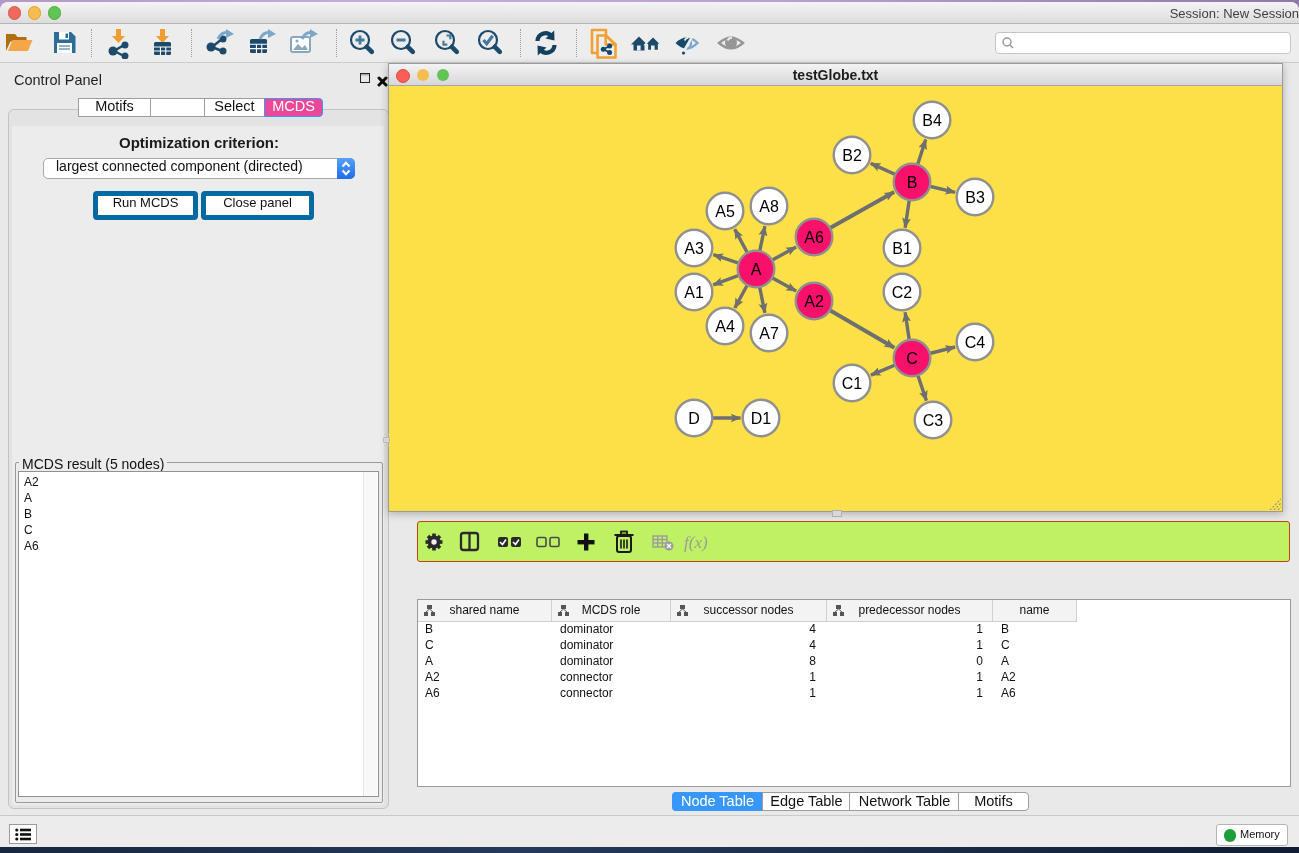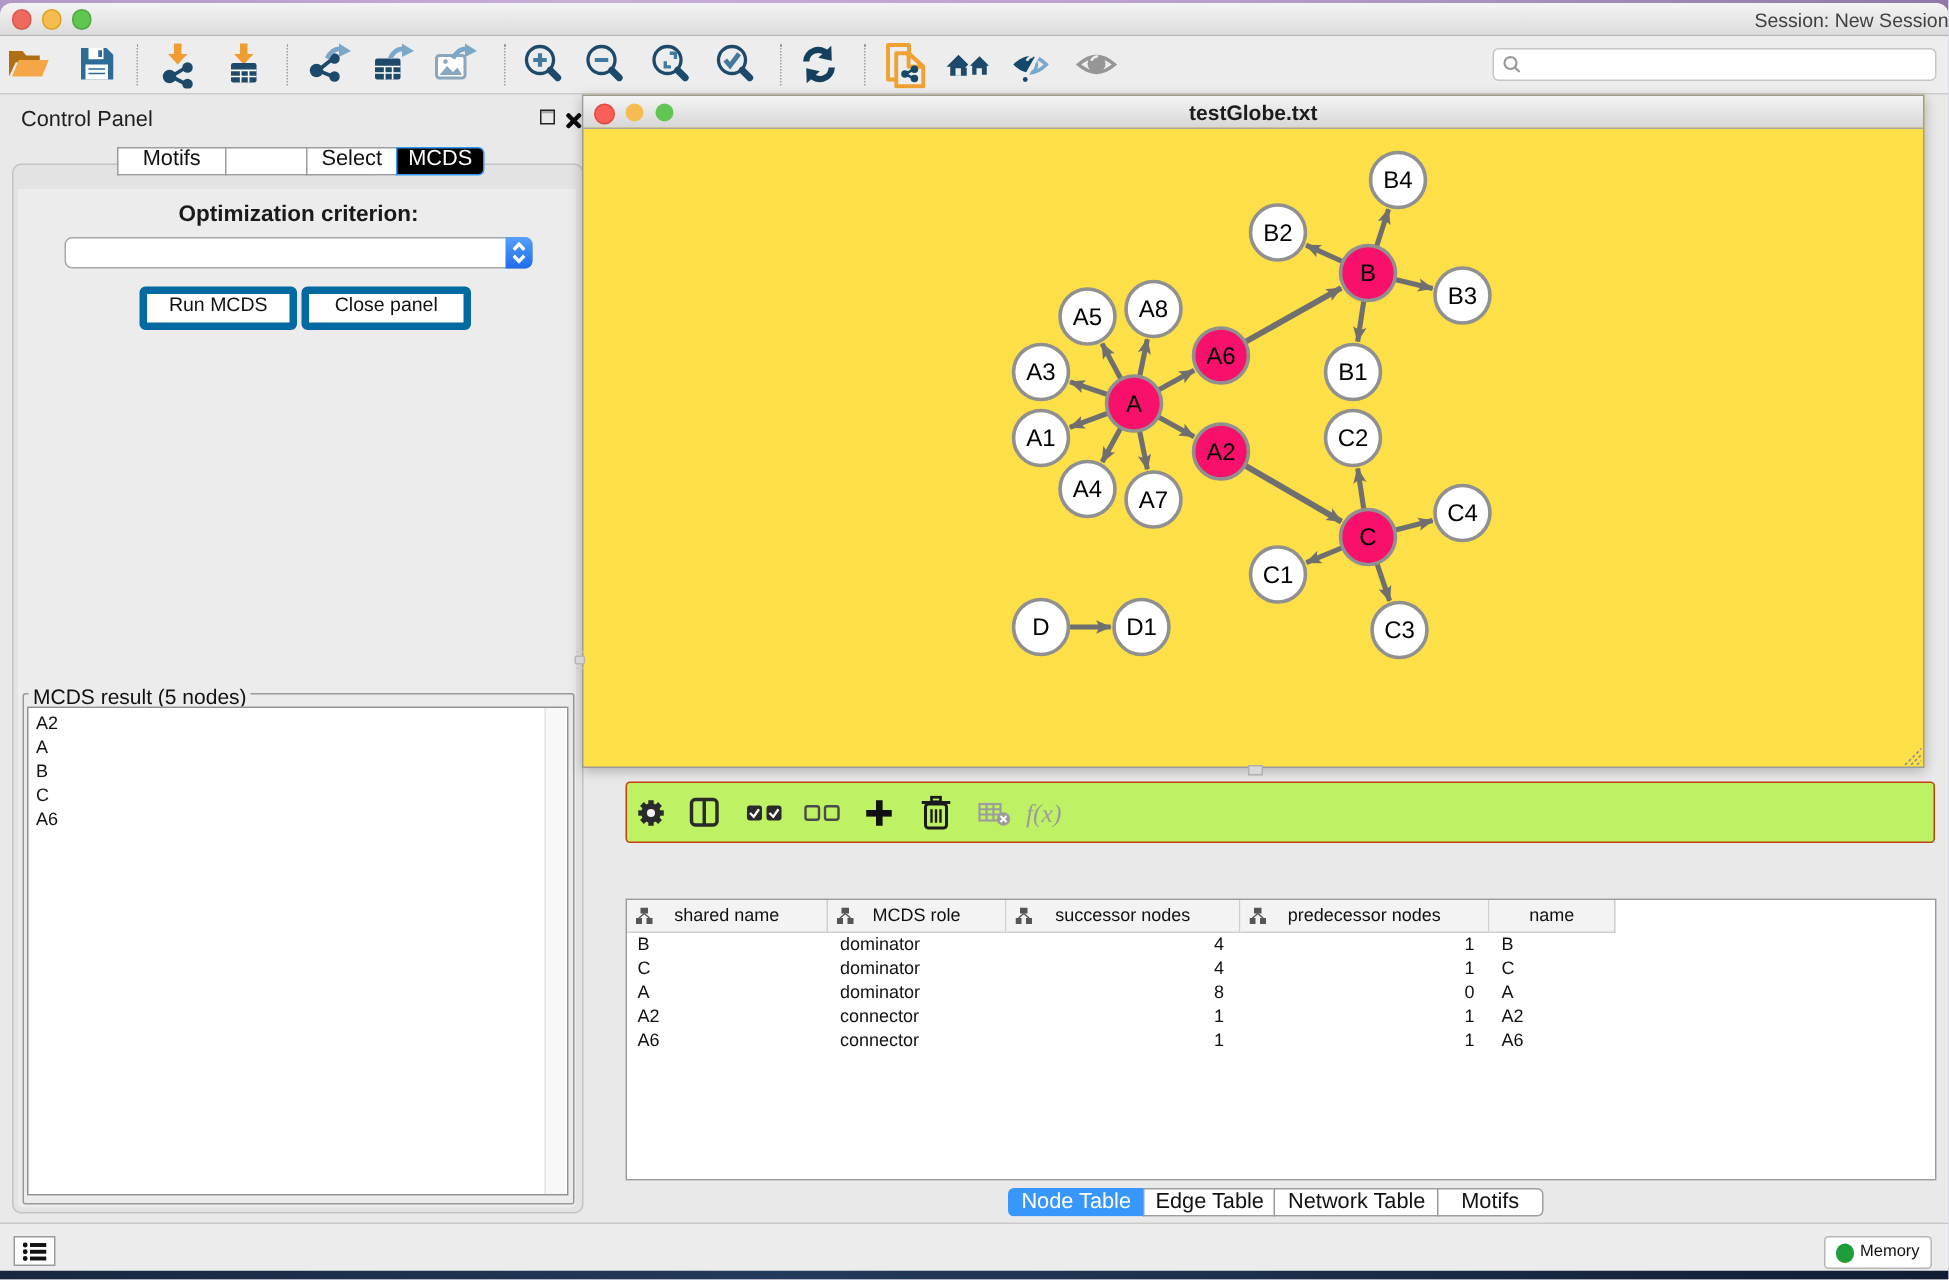--- a/index.html
+++ b/index.html
@@ -13,21 +13,21 @@
   .tbsep{position:absolute;top:5px;height:28px;width:0;border-left:1px dotted #9f9f9f;}
   .ticon{position:absolute;top:0;height:38px;display:flex;align-items:center;justify-content:center;}
   #searchbox{position:absolute;left:995px;top:30px;width:294px;height:20px;background:#fff;border:1px solid #c6c6c6;border-radius:4px;}
   
   #cp-title{position:absolute;left:14px;top:70px;font-size:14.5px;color:#1f1f1f;}
   #cp-float{position:absolute;left:360px;top:71px;width:8px;height:8px;border:1.6px solid #222;box-shadow:inset 0 1.5px 0 #aaa;}
   #cp-close{position:absolute;left:377px;top:71px;}
   #cp-panel{position:absolute;left:8px;top:106.5px;width:379px;height:698px;background:#e3e3e3;border:1px solid #c3c3c3;border-radius:6px;}
   #cp-inner{position:absolute;left:3px;top:16px;width:372px;height:679px;background:#ececec;border-radius:0 0 4px 4px;}
   .tab{position:absolute;top:96px;height:17px;background:#fff;border:1px solid #9d9d9d;border-right:none;font-size:14.5px;color:#111;text-align:center;line-height:15px;z-index:5;}
-  .tabsel{background:#000000;color:#fff;border-color:#3797fb;}
+  .tabsel{background:#ec4899;color:#fff;border-color:#3797fb;}
   #optlabel{position:absolute;left:0px;top:132px;width:398px;text-align:center;font-size:15px;color:#1a1a1a;font-weight:bold;}
   #dropdown{position:absolute;left:43px;top:156px;width:310px;height:19px;background:#fff;border:1px solid #a8a8a8;border-radius:5px;font-size:14px;color:#111;line-height:18px;}
   #dropdown .txt{position:absolute;left:12px;top:-2px;}
   #spinner{position:absolute;right:-1px;top:-1px;width:18px;height:21px;border-radius:0 5px 5px 0;background:linear-gradient(#55a1f8,#1e6cee);}
   .btn{position:absolute;height:19px;background:#fff;border:5px solid #0369a1;border-radius:4px;font-size:13px;color:#111;text-align:center;line-height:14px;}
   #fieldset{position:absolute;left:15px;top:460px;width:366px;height:339px;border:1px solid #9a9a9a;border-radius:2px;}
   #fieldset-legend{position:absolute;left:19px;top:454px;background:#ececec;padding:0 3px;font-size:14px;color:#111;}
   #listbox{position:absolute;left:18px;top:469px;width:359px;height:324px;background:#fff;border:1px solid #919191;font-size:12px;color:#111;}
   #listbox .sb{position:absolute;right:1px;top:0;width:13px;height:100%;background:#f8f8f8;border-left:1px solid #e4e4e4;}
   
@@ -291,20 +291,21 @@
         </svg></div>
   <div id="cp-panel">
         <div id="cp-inner"></div>
       </div>
   <div class="tab" style="left:78px;width:71px;">Motifs</div>
   <div class="tab" style="left:150px;width:53px;padding-left:43px;">Style</div>
   <div class="tab" style="left:204px;width:59px;">Select</div>
   <div class="tab tabsel" style="left:264px;width:57px;border-radius:0 4px 4px 0;border-right:1px solid #3797fb;">MCDS</div>
   <div id="optlabel">Optimization criterion:</div>
   <div id="dropdown">
+        <span class="txt">largest connected component (directed)</span>
         <div id="spinner"><svg width="18" height="21">
             <path d="M5.5 8.5 L9 4.8 L12.5 8.5" fill="none" stroke="#fff" stroke-width="2.2"></path>
             <path d="M5.5 12.5 L9 16.2 L12.5 12.5" fill="none" stroke="#fff" stroke-width="2.2"></path>
           </svg></div>
       </div>
   <div class="btn" style="left:93px;top:189px;width:95px;">Run MCDS</div>
   <div class="btn" style="left:201px;top:189px;width:103px;">Close panel</div>
   <div id="fieldset"></div>
   <div id="fieldset-legend">MCDS result (5 nodes)</div>
   <div id="listbox">

